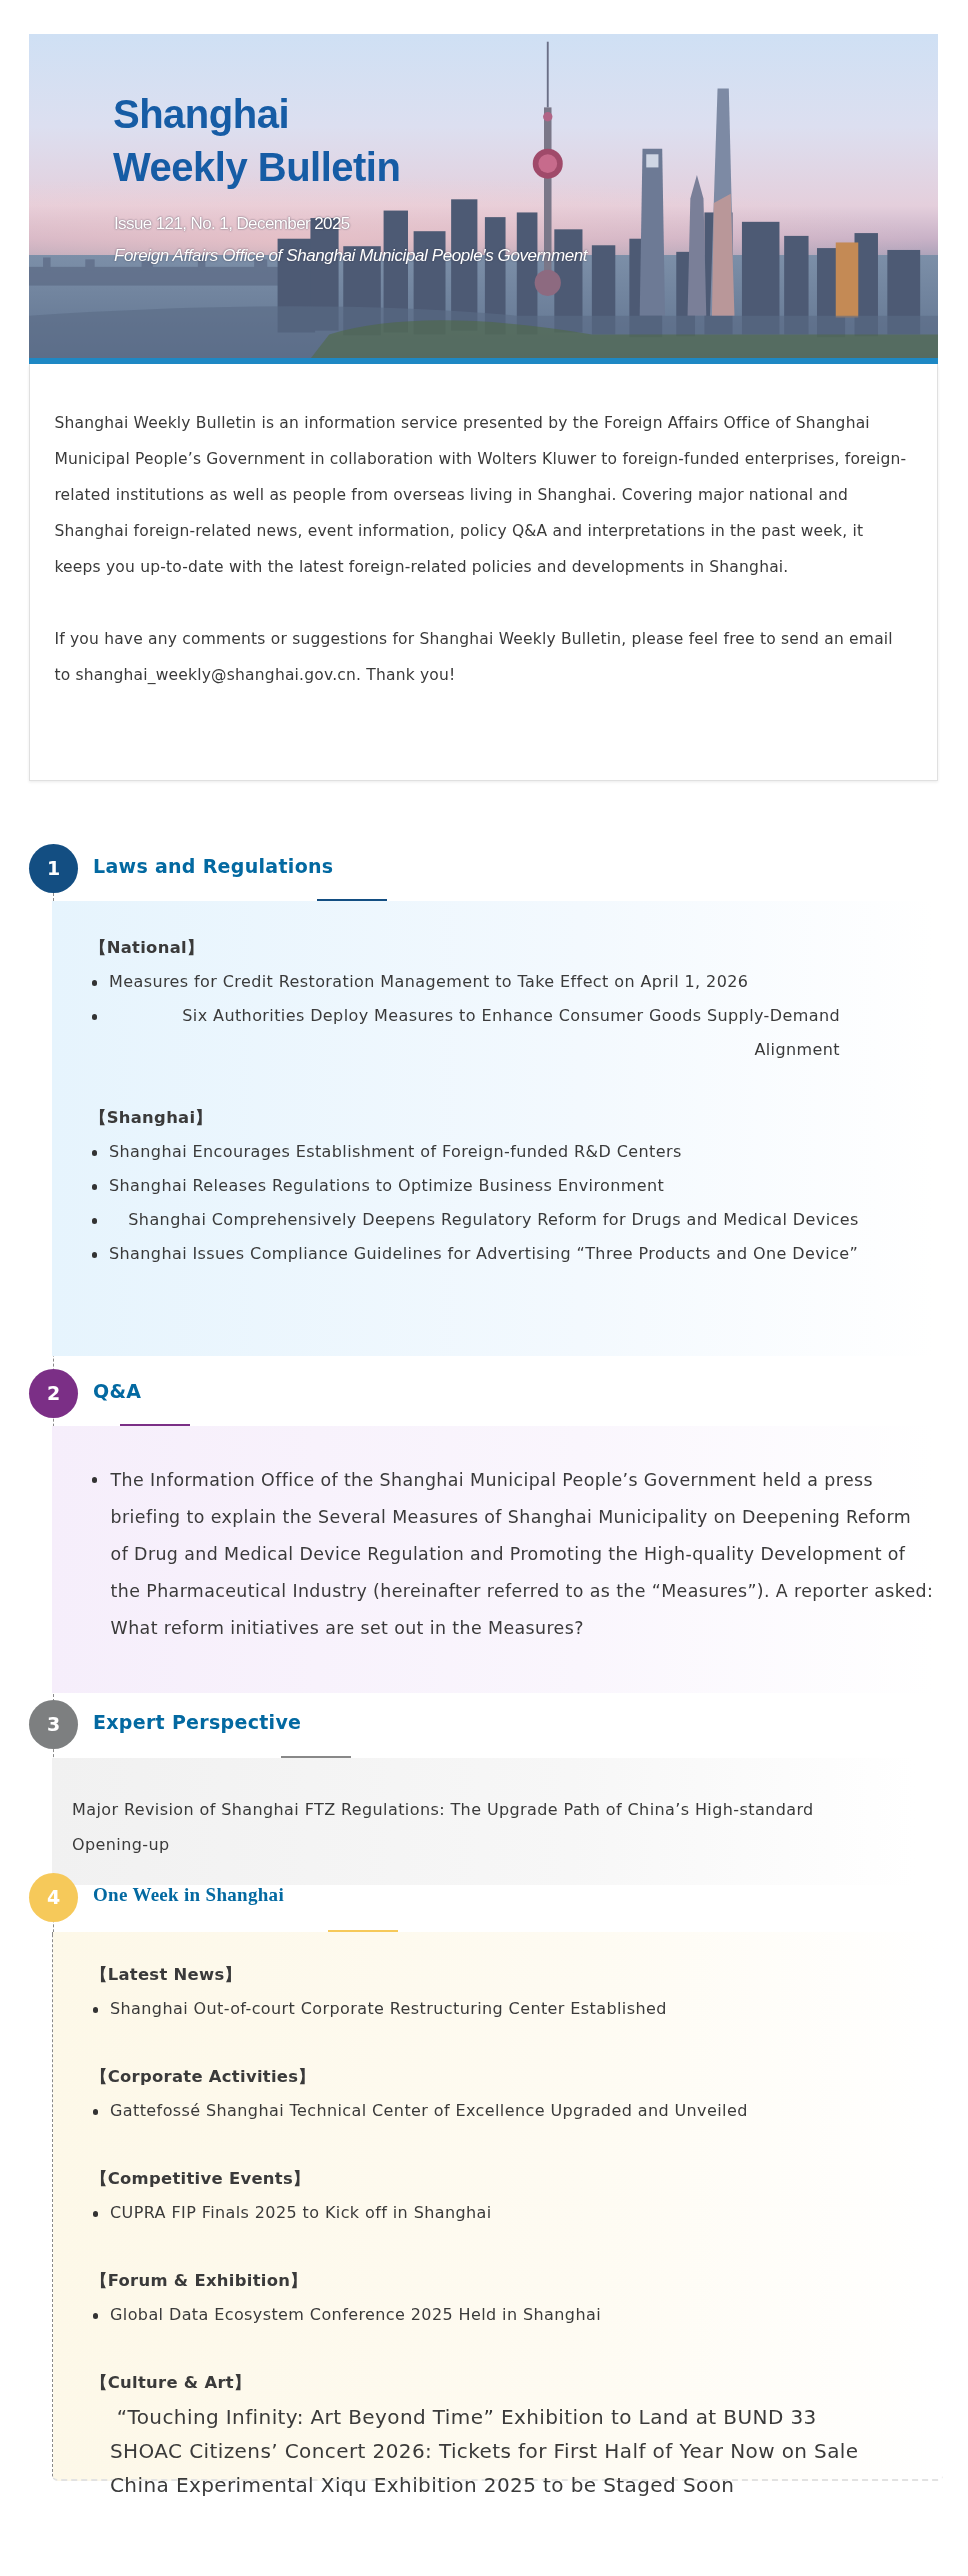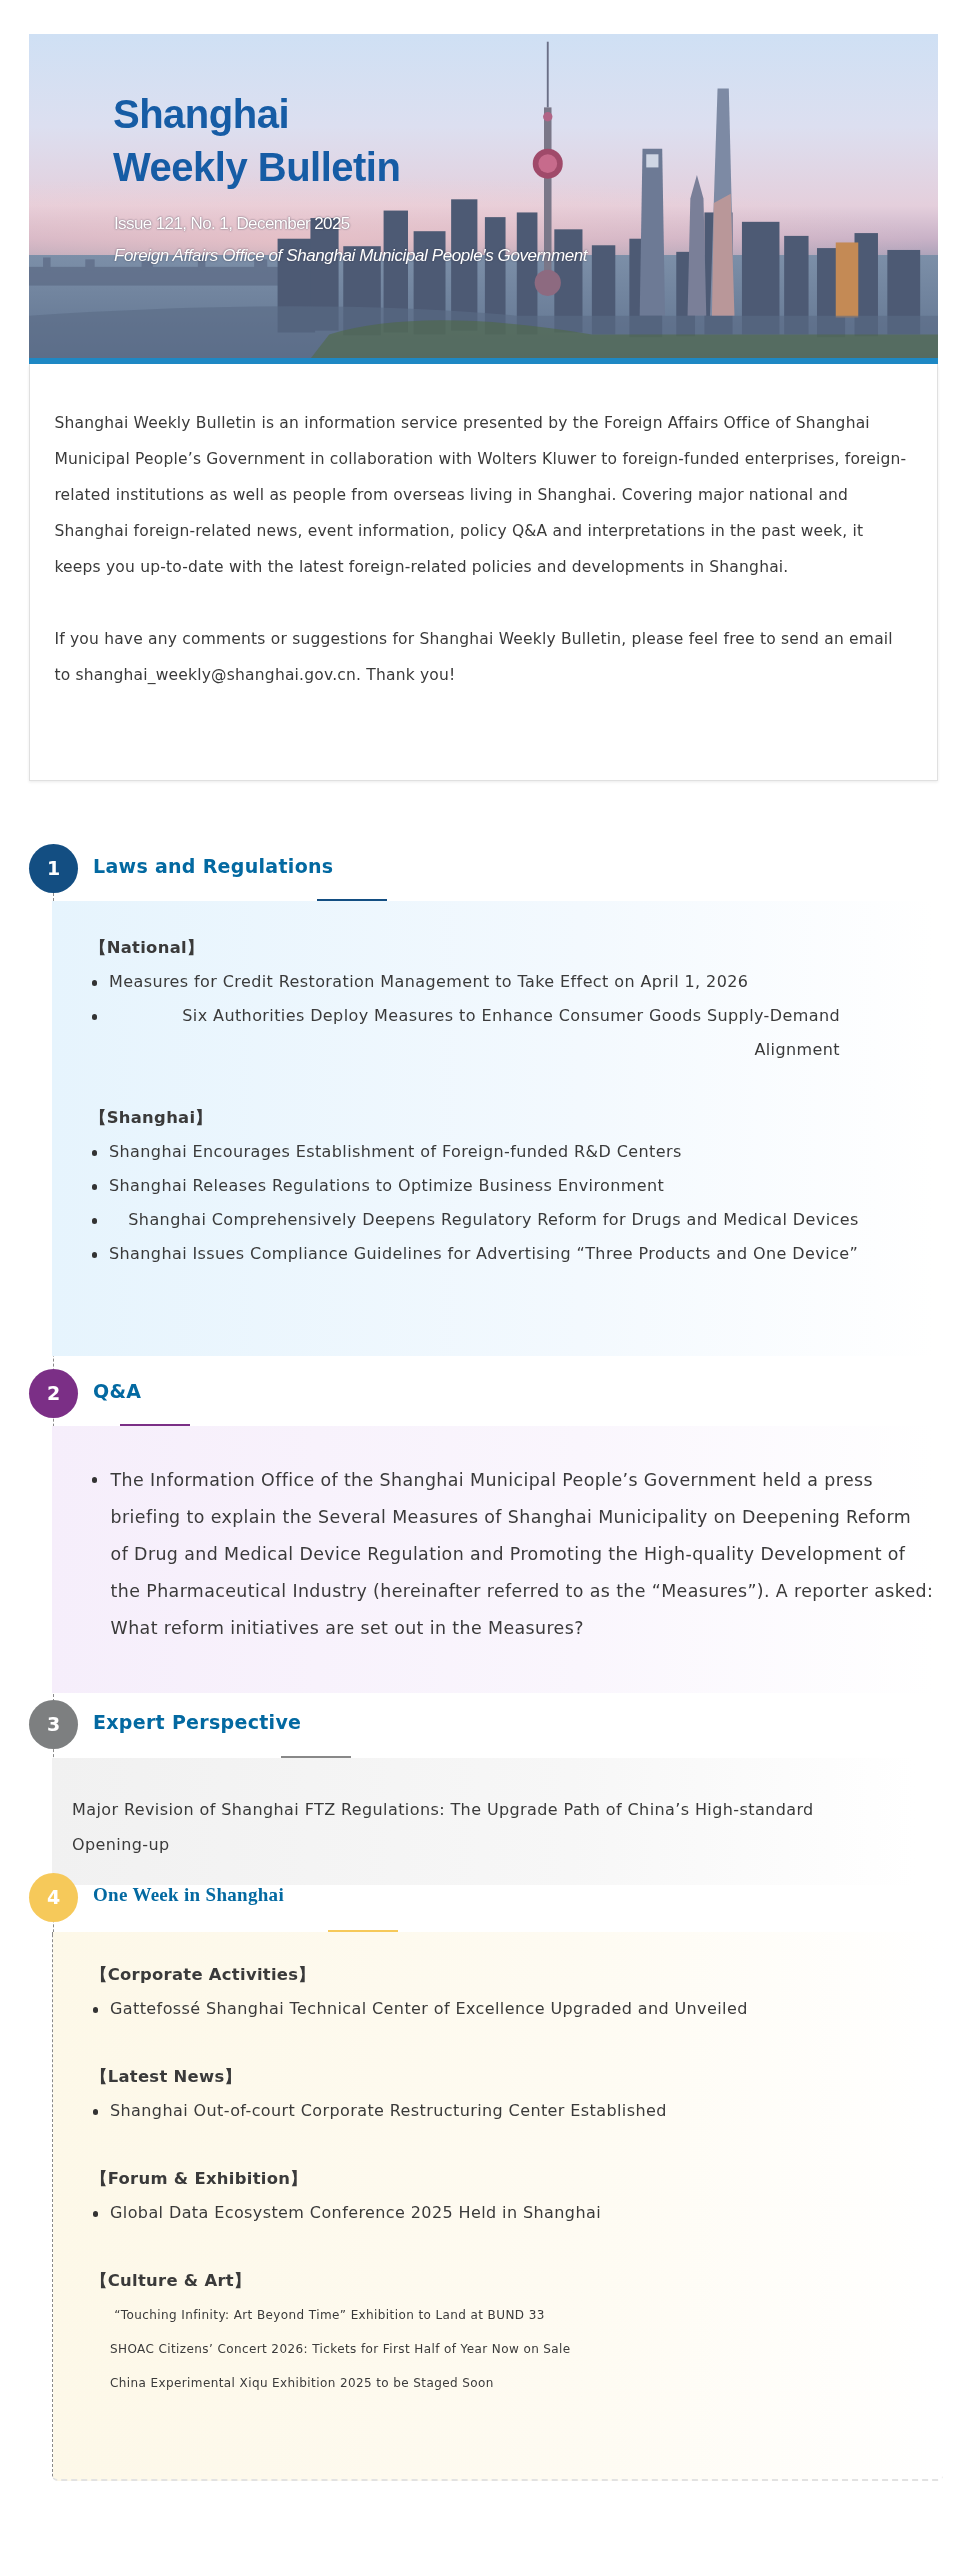--- a/index.html
+++ b/index.html
@@ -61,21 +61,21 @@
   .sec-body {
     position: absolute; left: 52px; width: 882px;
     border-left: 0.9px dashed #8a8a8a;
   }
   .sub-head { font-weight: bold; font-size: 16.4px; color: #3a3a3a; line-height: 34px; letter-spacing: 0.3px; }
   ul.items { list-style: none; }
   ul.items li { position: relative; padding-left: 19px; font-size: 16px; line-height: 34px; color: #3a3a3a; letter-spacing: 0.4px; }
   ul.items li::before {
     content: ""; position: absolute; left: 1.9px; top: 15px; width: 5.6px; height: 5.6px; border-radius: 50%; background: #333;
   }
-  ul.plain li { padding-left: 19px; font-size: 12px; line-height: 34px; color: #3a3a3a; letter-spacing: 0.4px; list-style: none; }
+  ul.plain li { padding-left: 19px; font-size: 20px; line-height: 34px; color: #3a3a3a; letter-spacing: 0.4px; list-style: none; }
   .group + .group { margin-top: 34px; }
 
   
   .timeline { position: absolute; left: 53px; border-left: 0.9px dashed #888; }
 </style>
 </head>
 <body>
 
 <div class="banner">
   <div class="sky-glow"></div>
@@ -189,29 +189,35 @@
     <div style="font-size:16px;line-height:35px;color:#3a3a3a;letter-spacing:0.4px;width:797px;">Major Revision of Shanghai FTZ Regulations: The Upgrade Path of China’s High-standard Opening-up</div>
   </div>
 </div>
 
 <div class="section" style="top:1873px;">
   <div class="badge" style="top:0;background:#f6c95a;">4</div>
   <div class="sec-title" style="top:11.3px;font-family:Liberation Serif, serif;">One Week in Shanghai</div>
   <div class="sec-underline" style="left:328px;top:57px;width:70px;background:#f6c95a;"></div>
   <div class="sec-body" style="top:59px;height:549px;width:891px;padding:26px 19px 0 38px;border-left:0.9px dashed #8a8a8a;border-bottom:2.8px dashed #e2e2e2;border-radius:0 0 5.6px 5.6px;background:linear-gradient(90deg,#fdf8e8 0%,#fefbf2 60%,#ffffff 100%);">
     <div class="group">
+      <div class="sub-head">【Latest News】</div>
+      <ul class="items">
+        <li>Shanghai Out-of-court Corporate Restructuring Center Established</li>
+      </ul>
+    </div>
+    <div class="group">
       <div class="sub-head">【Corporate Activities】</div>
       <ul class="items">
         <li>Gattefossé Shanghai Technical Center of Excellence Upgraded and Unveiled</li>
       </ul>
     </div>
     <div class="group">
-      <div class="sub-head">【Latest News】</div>
-      <ul class="items">
-        <li>Shanghai Out-of-court Corporate Restructuring Center Established</li>
+      <div class="sub-head">【Competitive Events】</div>
+      <ul class="items">
+        <li>CUPRA FIP Finals 2025 to Kick off in Shanghai</li>
       </ul>
     </div>
     <div class="group">
       <div class="sub-head">【Forum &amp; Exhibition】</div>
       <ul class="items">
         <li>Global Data Ecosystem Conference 2025 Held in Shanghai</li>
       </ul>
     </div>
     <div class="group">
       <div class="sub-head">【Culture &amp; Art】</div>

